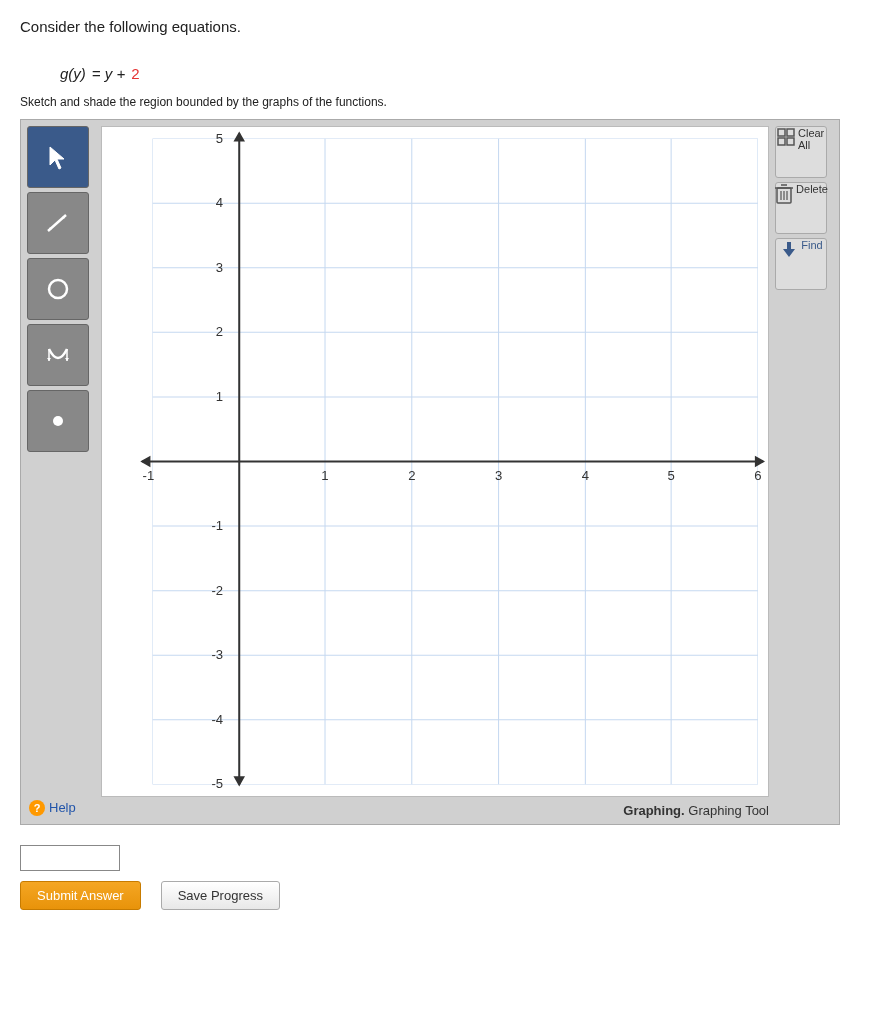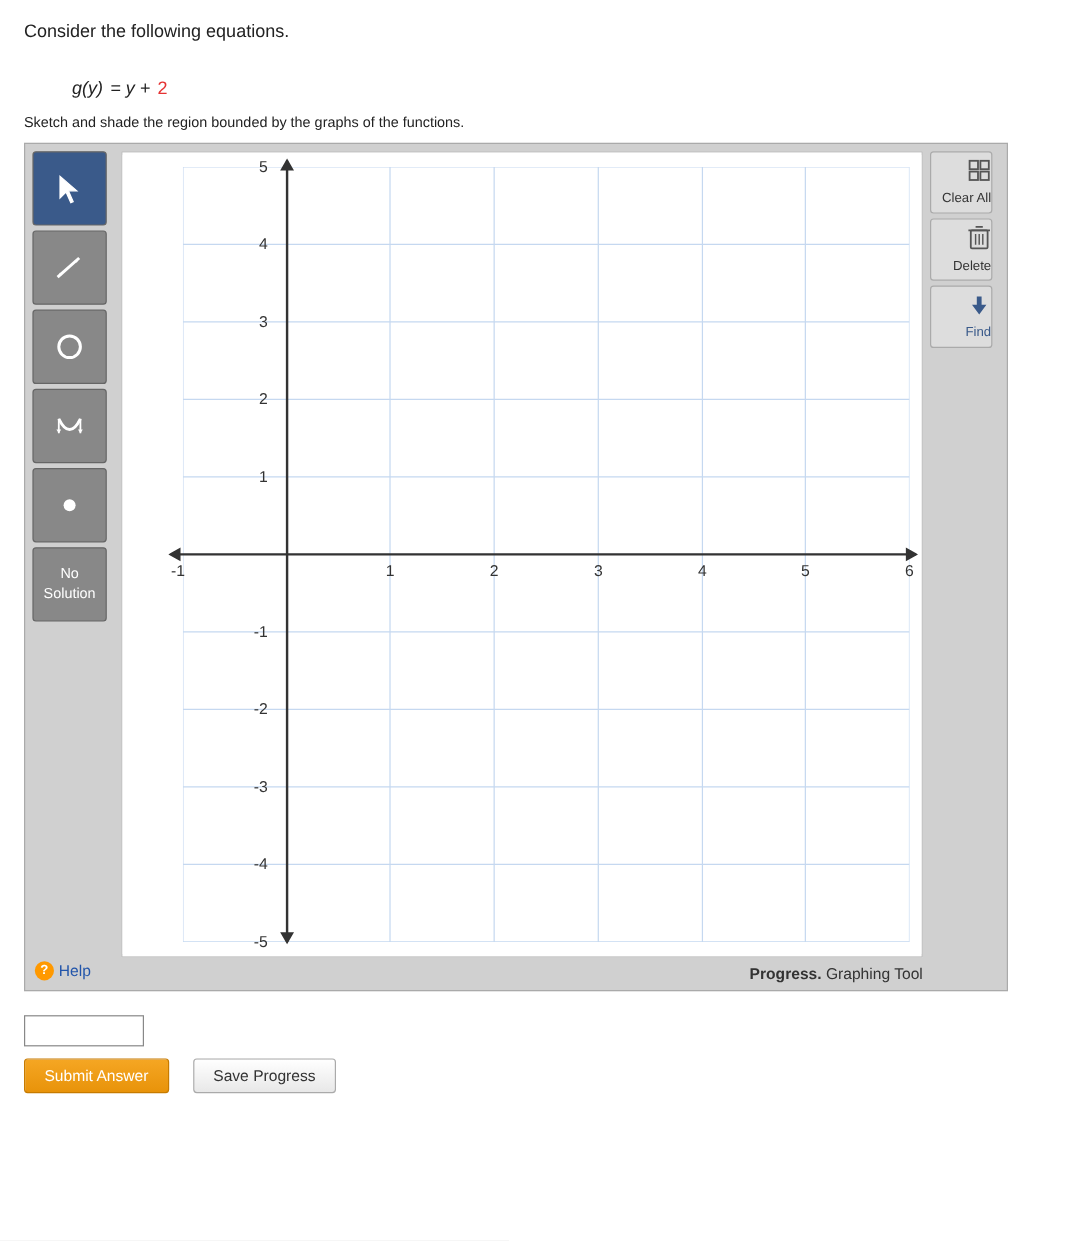--- a/index.html
+++ b/index.html
@@ -102,22 +102,22 @@
       gap: 4px;
       width: 58px;
       flex-shrink: 0;
     }
     .right-btn {
       width: 52px;
       height: 52px;
       background: #ddd;
       border: 1px solid #aaa;
       display: flex;
-      flex-direction: column;
-      align-items: flex-end;
+      flex-direction: row;
+      align-items: flex-start;
       justify-content: center;
       cursor: pointer;
       border-radius: 3px;
       font-size: 11px;
       color: #333;
       gap: 2px;
     }
     .right-btn .icon { font-size: 16px; }
     .fill-btn { color: #3a5a8a; }
     
@@ -204,23 +204,20 @@
         <line x1="23" y1="8" x2="23" y2="20" stroke="white" stroke-width="1.5"></line>
         <polygon points="5,20 3,17 7,17" fill="white"></polygon>
         <polygon points="23,20 21,17 25,17" fill="white"></polygon>
       </svg>
     </div>
     <div class="tool-btn" title="Point">
       <svg width="28" height="28" viewBox="0 0 28 28">
         <circle cx="14" cy="14" r="5" fill="white"></circle>
       </svg>
     </div>
-    <div class="tool-btn no-solution">
-      <span>No<br>Solution</span>
-    </div>
     <div style="margin-top:auto; padding-top:8px;">
       <button class="help-btn">
         <span class="help-circle">?</span>
         <span>Help</span>
       </button>
     </div>
   </div>
 
   <div style="display:flex; flex-direction:column; flex:1; gap:4px;">
     <div class="graph-area">
@@ -322,21 +319,21 @@
 
           <text x="120" y="526" text-anchor="end">-3</text>
 
           <text x="120" y="590" text-anchor="end">-4</text>
 
           <text x="120" y="654" text-anchor="end">-5</text>
         </g>
       </svg>
     </div>
     <div class="graphing-footer">
-      <span class="web">Progress.</span>
+      <span class="web">Graphing.</span>
       <span>Graphing Tool</span>
     </div>
   </div>
 
   <div class="right-toolbar">
     <div class="right-btn">
       <span class="icon">
         <svg width="20" height="20" viewBox="0 0 20 20">
           <rect x="2" y="2" width="7" height="7" fill="none" stroke="#555" stroke-width="1.5"></rect>
           <rect x="11" y="2" width="7" height="7" fill="none" stroke="#555" stroke-width="1.5"></rect>

